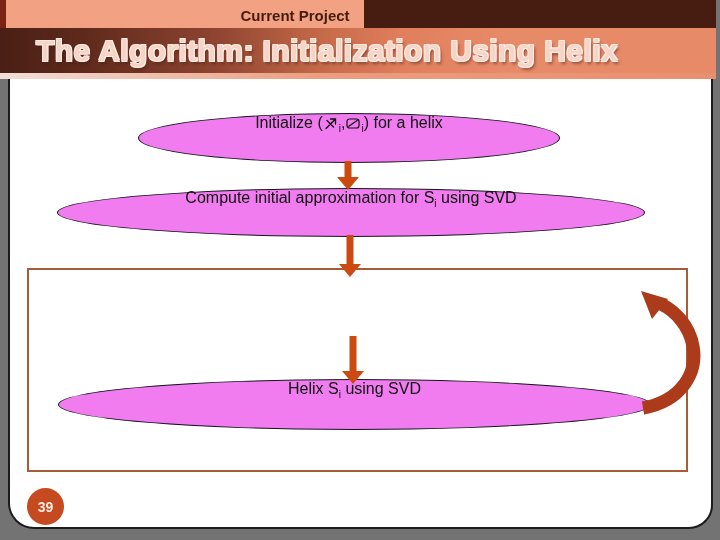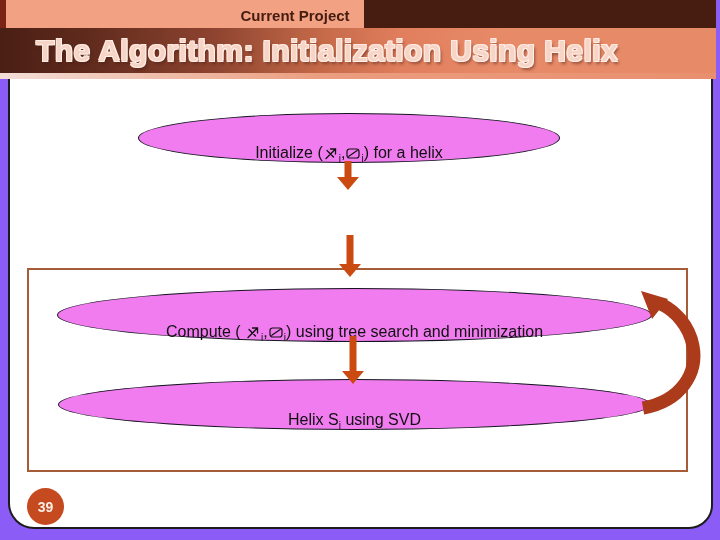--- a/index.html
+++ b/index.html
@@ -1,18 +1,18 @@
 <!DOCTYPE html>
 <html><head>
 <meta charset="utf-8">
 <style>
   html,body{margin:0;padding:0;background:#ffffff;}
   #slide{
     position:relative;width:720px;height:540px;overflow:hidden;
-    background:#8b5cf6;
+    background:#737373;
     font-family:"Liberation Sans", sans-serif;
   }
   
   .topbar{position:absolute;left:0;top:0;width:716px;height:28px;background:#f2a183;}
   .topbar-sliver{position:absolute;left:0;top:0;width:6px;height:28px;background:#7b2315;}
   .topbar-dark{position:absolute;left:364px;top:0;width:352px;height:28px;background:#471d12;}
   .project-label{
     position:absolute;left:180px;top:5px;width:230px;height:22px;
     text-align:center;font-size:15px;font-weight:bold;color:#451c10;line-height:22px;
   }
@@ -37,21 +37,21 @@
     position:absolute;left:8px;top:79px;width:705px;height:450px;box-sizing:border-box;
     border:2px solid #1c1c1c;border-top:none;border-radius:0 0 24px 26px;background:#ffffff;
   }
   .inner-box{
     position:absolute;left:27px;top:268px;width:661px;height:204px;box-sizing:border-box;
     border:2px solid #a65c36;background:transparent;
   }
   
   .ellipse{
     position:absolute;border:1.5px solid #15151f;border-radius:50%;
-    background:#f17cf0;display:flex;align-items:flex-end;justify-content:center;
+    background:#f17cf0;display:flex;align-items:flex-start;justify-content:center;
     font-size:16px;color:#101010;
   }
   .ellipse .line{white-space:pre;}
   .ellipse .line svg{vertical-align:-2px;margin:0 1px;}
   .ellipse .line sub{font-size:10px;line-height:0;}
   #step0{left:138px;top:113px;width:420px;height:48px;}
   #step1{left:57px;top:188px;width:586px;height:47px;}
   #step2{left:57px;top:288px;width:593px;height:52px;}
   #step3{left:58px;top:379px;width:591px;height:49px;}
   .flow-svg{position:absolute;left:0;top:0;width:720px;height:540px;pointer-events:none;}
@@ -80,27 +80,22 @@
   <div class="inner-box"></div>
 
   <div class="ellipse" id="step0">
       <span class="line"><span>Initialize (</span><svg width="14" height="13" viewBox="0 0 14 13">
           <path fill="none" stroke="#111" stroke-width="1.3" stroke-linecap="round" d="M2 11.5 L11 2.5 M6.5 2 L11.5 2 L11.5 7 M3 3.5 L9.5 10"></path>
         </svg><sub>i</sub><span>,</span><svg width="14" height="13" viewBox="0 0 14 13">
           <rect x="1" y="2" width="12" height="9" rx="2.5" fill="none" stroke="#111" stroke-width="1.2"></rect>
           <path fill="none" stroke="#111" stroke-width="1.2" stroke-linecap="round" d="M2.8 9.3 L11.2 3.5"></path>
         </svg><sub>i</sub><span>) for a helix</span></span>
     </div>
-  <div class="ellipse" id="step2">
-      <span class="line"><span>Compute ( </span><svg width="14" height="13" viewBox="0 0 14 13">
-          <path fill="none" stroke="#111" stroke-width="1.3" stroke-linecap="round" d="M2 11.5 L11 2.5 M6.5 2 L11.5 2 L11.5 7 M3 3.5 L9.5 10"></path>
-        </svg><sub>i</sub><span>,</span><svg width="14" height="13" viewBox="0 0 14 13">
-          <rect x="1" y="2" width="12" height="9" rx="2.5" fill="none" stroke="#111" stroke-width="1.2"></rect>
-          <path fill="none" stroke="#111" stroke-width="1.2" stroke-linecap="round" d="M2.8 9.3 L11.2 3.5"></path>
-        </svg><sub>i</sub><span>) using tree search and minimization</span></span>
+  <div class="ellipse" id="step1">
+      <span class="line"><span>Compute initial approximation for S</span><sub>i</sub><span> using SVD</span></span>
     </div>
   <div class="ellipse" id="step3">
       <span class="line"><span>Helix S</span><sub>i</sub><span> using SVD</span></span>
     </div>
 
   <svg class="flow-svg" viewBox="0 0 720 540">
     <g fill="#cb4a12">
       <rect x="344.5" y="161" width="7" height="17"></rect>
       <polygon points="337,177 359,177 348,190"></polygon>
     </g>

